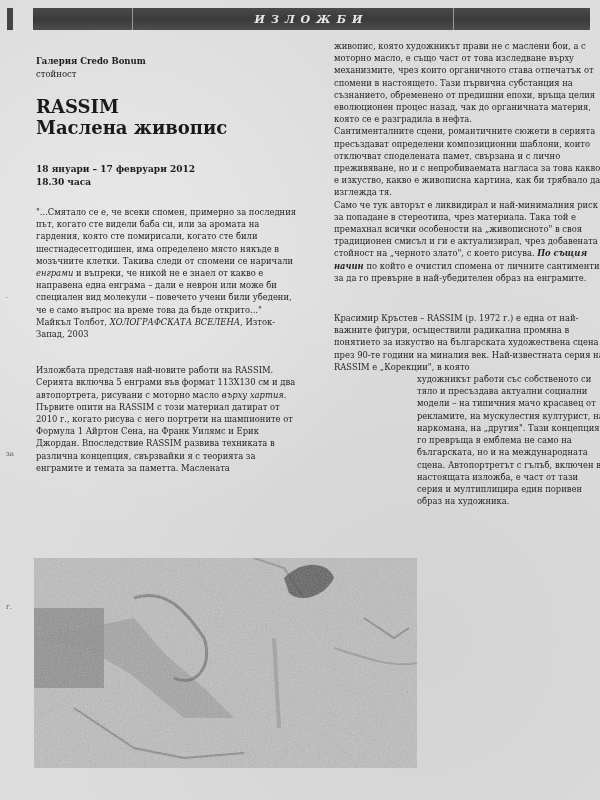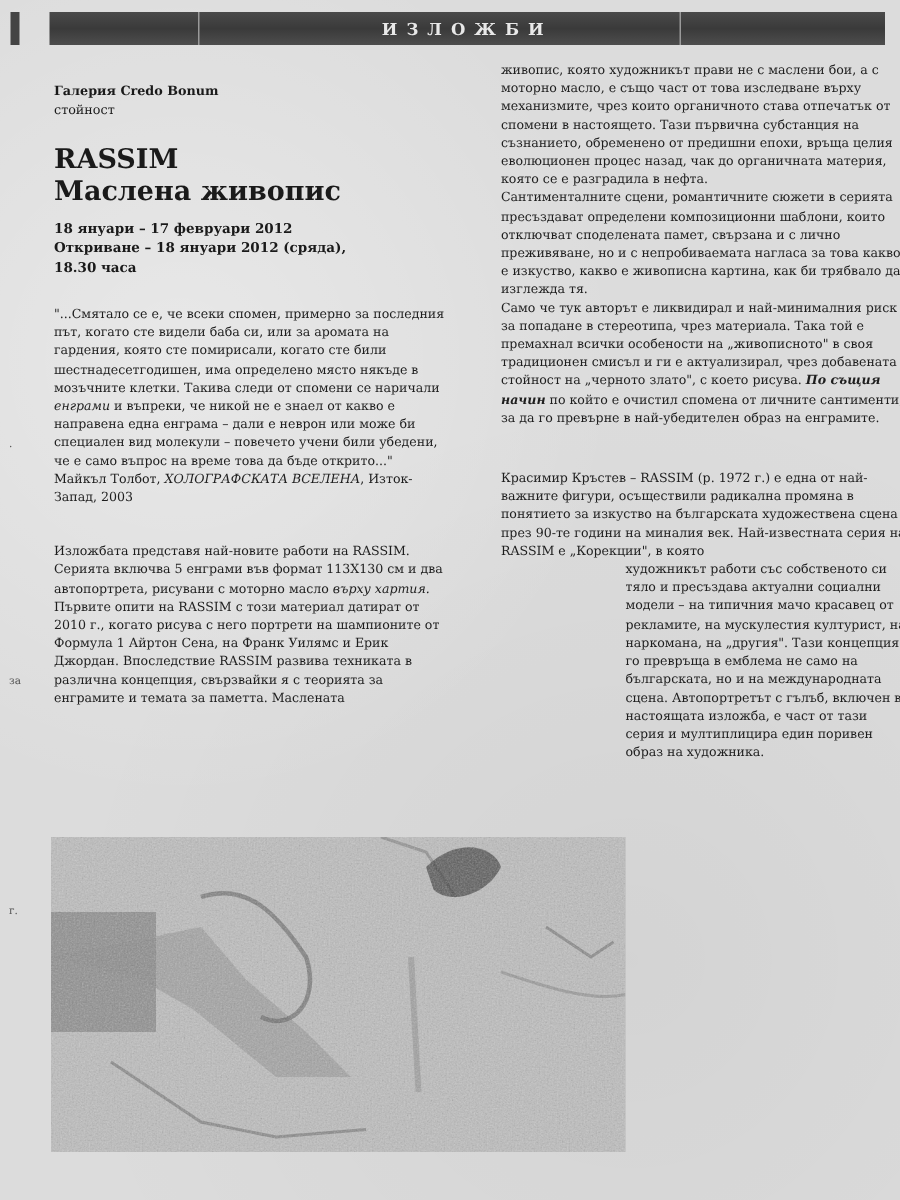--- a/index.html
+++ b/index.html
@@ -20,29 +20,29 @@
   .header-bar {
     position: absolute; left: 33px; top: 8px; width: 557px; height: 22px;
     background: linear-gradient(#4a4a4a, #3a3a3a 50%, #4d4d4d);
     display: flex; align-items: center; justify-content: center;
   }
   .header-bar .divider {
     position: absolute; top: 0; bottom: 0; width: 1px; background: #9a9a9a;
   }
   .header-title {
     color: #e8e8e8; font-family: "DejaVu Serif", serif; font-weight: bold;
-    font-size: 11px; letter-spacing: 6px;
+    font-size: 11px; letter-spacing: 6px; font-style: italic;
   }
   .col-left { position: absolute; left: 36px; top: 55px; width: 262px; }
   .col-right { position: absolute; left: 334px; top: 40px; width: 272px; }
   .gallery { font-size: 8.5px; font-weight: bold; line-height: 13px; }
   .presents { font-size: 8.5px; line-height: 13px; }
   .title1 { font-size: 18px; font-weight: bold; margin-top: 15px; line-height: 21px; }
   .title2 { font-size: 18px; font-weight: bold; line-height: 22px; }
-  .dates { font-size: 9px; font-weight: bold; line-height: 13px; margin-top: 8px; }
+  .dates { font-size: 9px; font-weight: bold; line-height: 13px; margin-top: 24px; }
   .body-text {
     font-size: 8.4px; line-height: 12.2px; text-align: left;
     color: #1e1e1e;
   }
   .quote { margin-top: 17px; }
   .para { margin-top: 24px; }
   .painting {
     position: absolute; left: 34px; top: 558px; width: 383px; height: 210px;
     background: #b9b9b9;
     overflow: hidden;
@@ -73,21 +73,20 @@
   <span class="side-mark" style="left:6px;top:450px">за</span>
   <span class="side-mark" style="left:6px;top:603px">г.</span>
 
   <div class="col-left">
     <div class="gallery">Галерия Credo Bonum</div>
     <div class="presents">стойност</div>
     <div class="title1">RASSIM</div>
     <div class="title2">Маслена живопис</div>
     <div class="dates">
       <div>18 януари – 17 февруари 2012</div>
-      <div>Откриване – 18 януари 2012 (сряда),</div>
       <div>18.30 часа</div>
     </div>
 
     <div class="body-text quote">
       <span>"...Смятало се е, че всеки спомен, примерно за последния път, когато сте видели баба си, или за аромата на гардения, която сте помирисали, когато сте били шестнадесетгодишен, има определено място някъде в мозъчните клетки. Такива следи от спомени се наричали </span><em>енграми</em><span> и въпреки, че никой не е знаел от какво е направена една енграма – дали е неврон или може би специален вид молекули – повечето учени били убедени, че е само въпрос на време това да бъде открито..."</span>
       <br>
       <span>Майкъл Толбот, </span><em>ХОЛОГРАФСКАТА ВСЕЛЕНА</em><span>, Изток-Запад, 2003</span>
     </div>
 
     <div class="body-text para">

